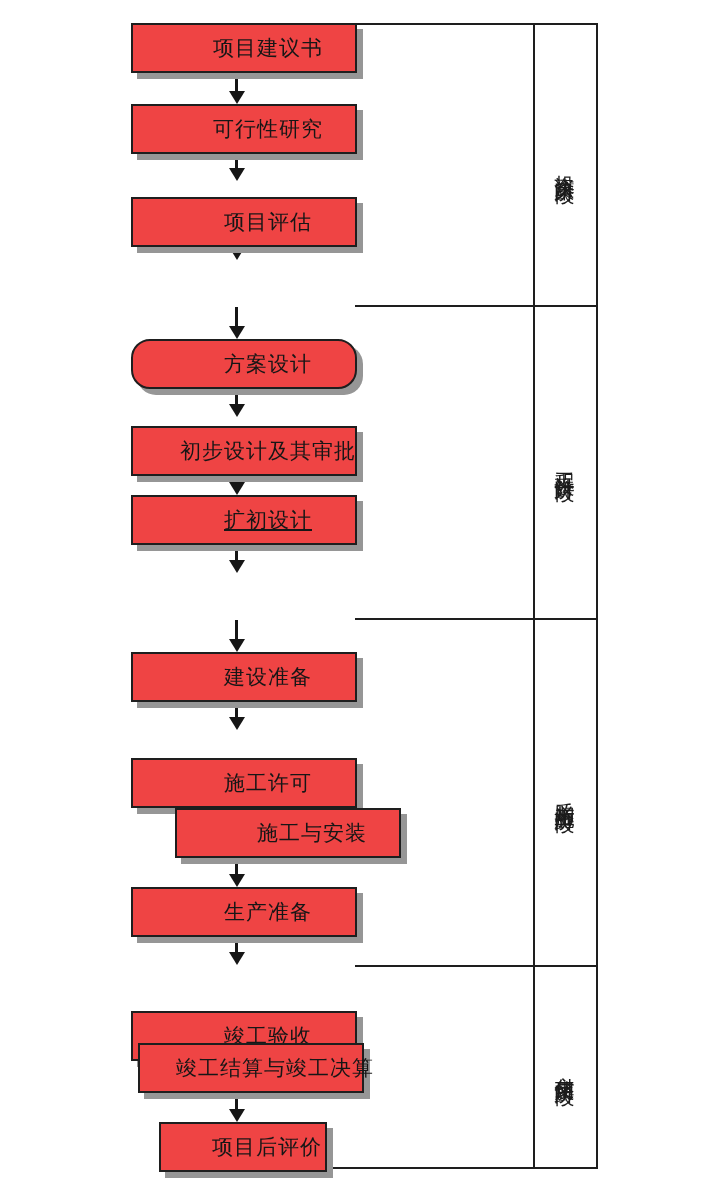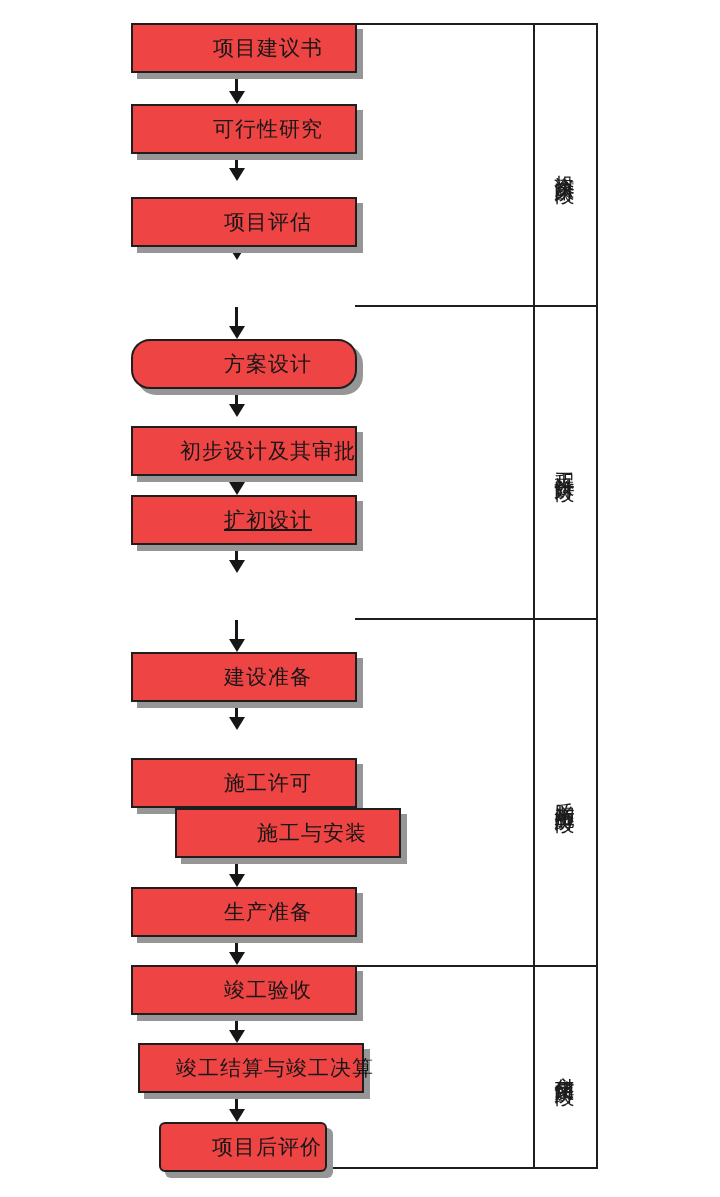--- a/index.html
+++ b/index.html
@@ -119,23 +119,23 @@
   <div class="stepbox" style="top:23px;">项目建议书</div>
   <div class="stepbox" style="top:104px;">可行性研究</div>
   <div class="stepbox" style="top:197px;">项目评估</div>
   <div class="stepbox" style="top:339px;border-radius:19px;">方案设计</div>
   <div class="stepbox" style="top:426px;">初步设计及其审批</div>
   <div class="stepbox" style="top:495px;text-decoration:underline;">扩初设计</div>
   <div class="stepbox" style="top:652px;">建设准备</div>
   <div class="stepbox" style="top:730px;margin-top:28px;">施工许可</div>
   <div class="stepbox" style="top:808px;margin-left:44px;">施工与安装</div>
   <div class="stepbox" style="top:887px;font-family:Liberation Mono, monospace;">生产准备</div>
-  <div class="stepbox" style="top:965px;">竣工验收</div>
+  <div class="stepbox" style="top:1011px;">竣工验收</div>
   <div class="stepbox" style="top:1043px;margin-left:7px;">竣工结算与竣工决算</div>
-  <div class="stepbox narrow" style="top:1122px;border-radius:6px;">项目后评价</div>
+  <div class="stepbox narrow" style="top:1122px;">项目后评价</div>
 
   <div class="arrow" style="top:70px;   height:34px;"></div>
   <div class="arrow" style="top:151px;  height:30px;"></div>
   <div class="arrow" style="top:228px;  height:32px;"></div>
   <div class="arrow" style="top:307px;  height:32px;"></div>
   <div class="arrow" style="top:386px;  height:31px;"></div>
   <div class="arrow" style="top:464px;  height:31px;"></div>
   <div class="arrow" style="top:542px;  height:31px;"></div>
   <div class="arrow" style="top:620px;  height:32px;"></div>
   <div class="arrow" style="top:699px;  height:31px;"></div>

